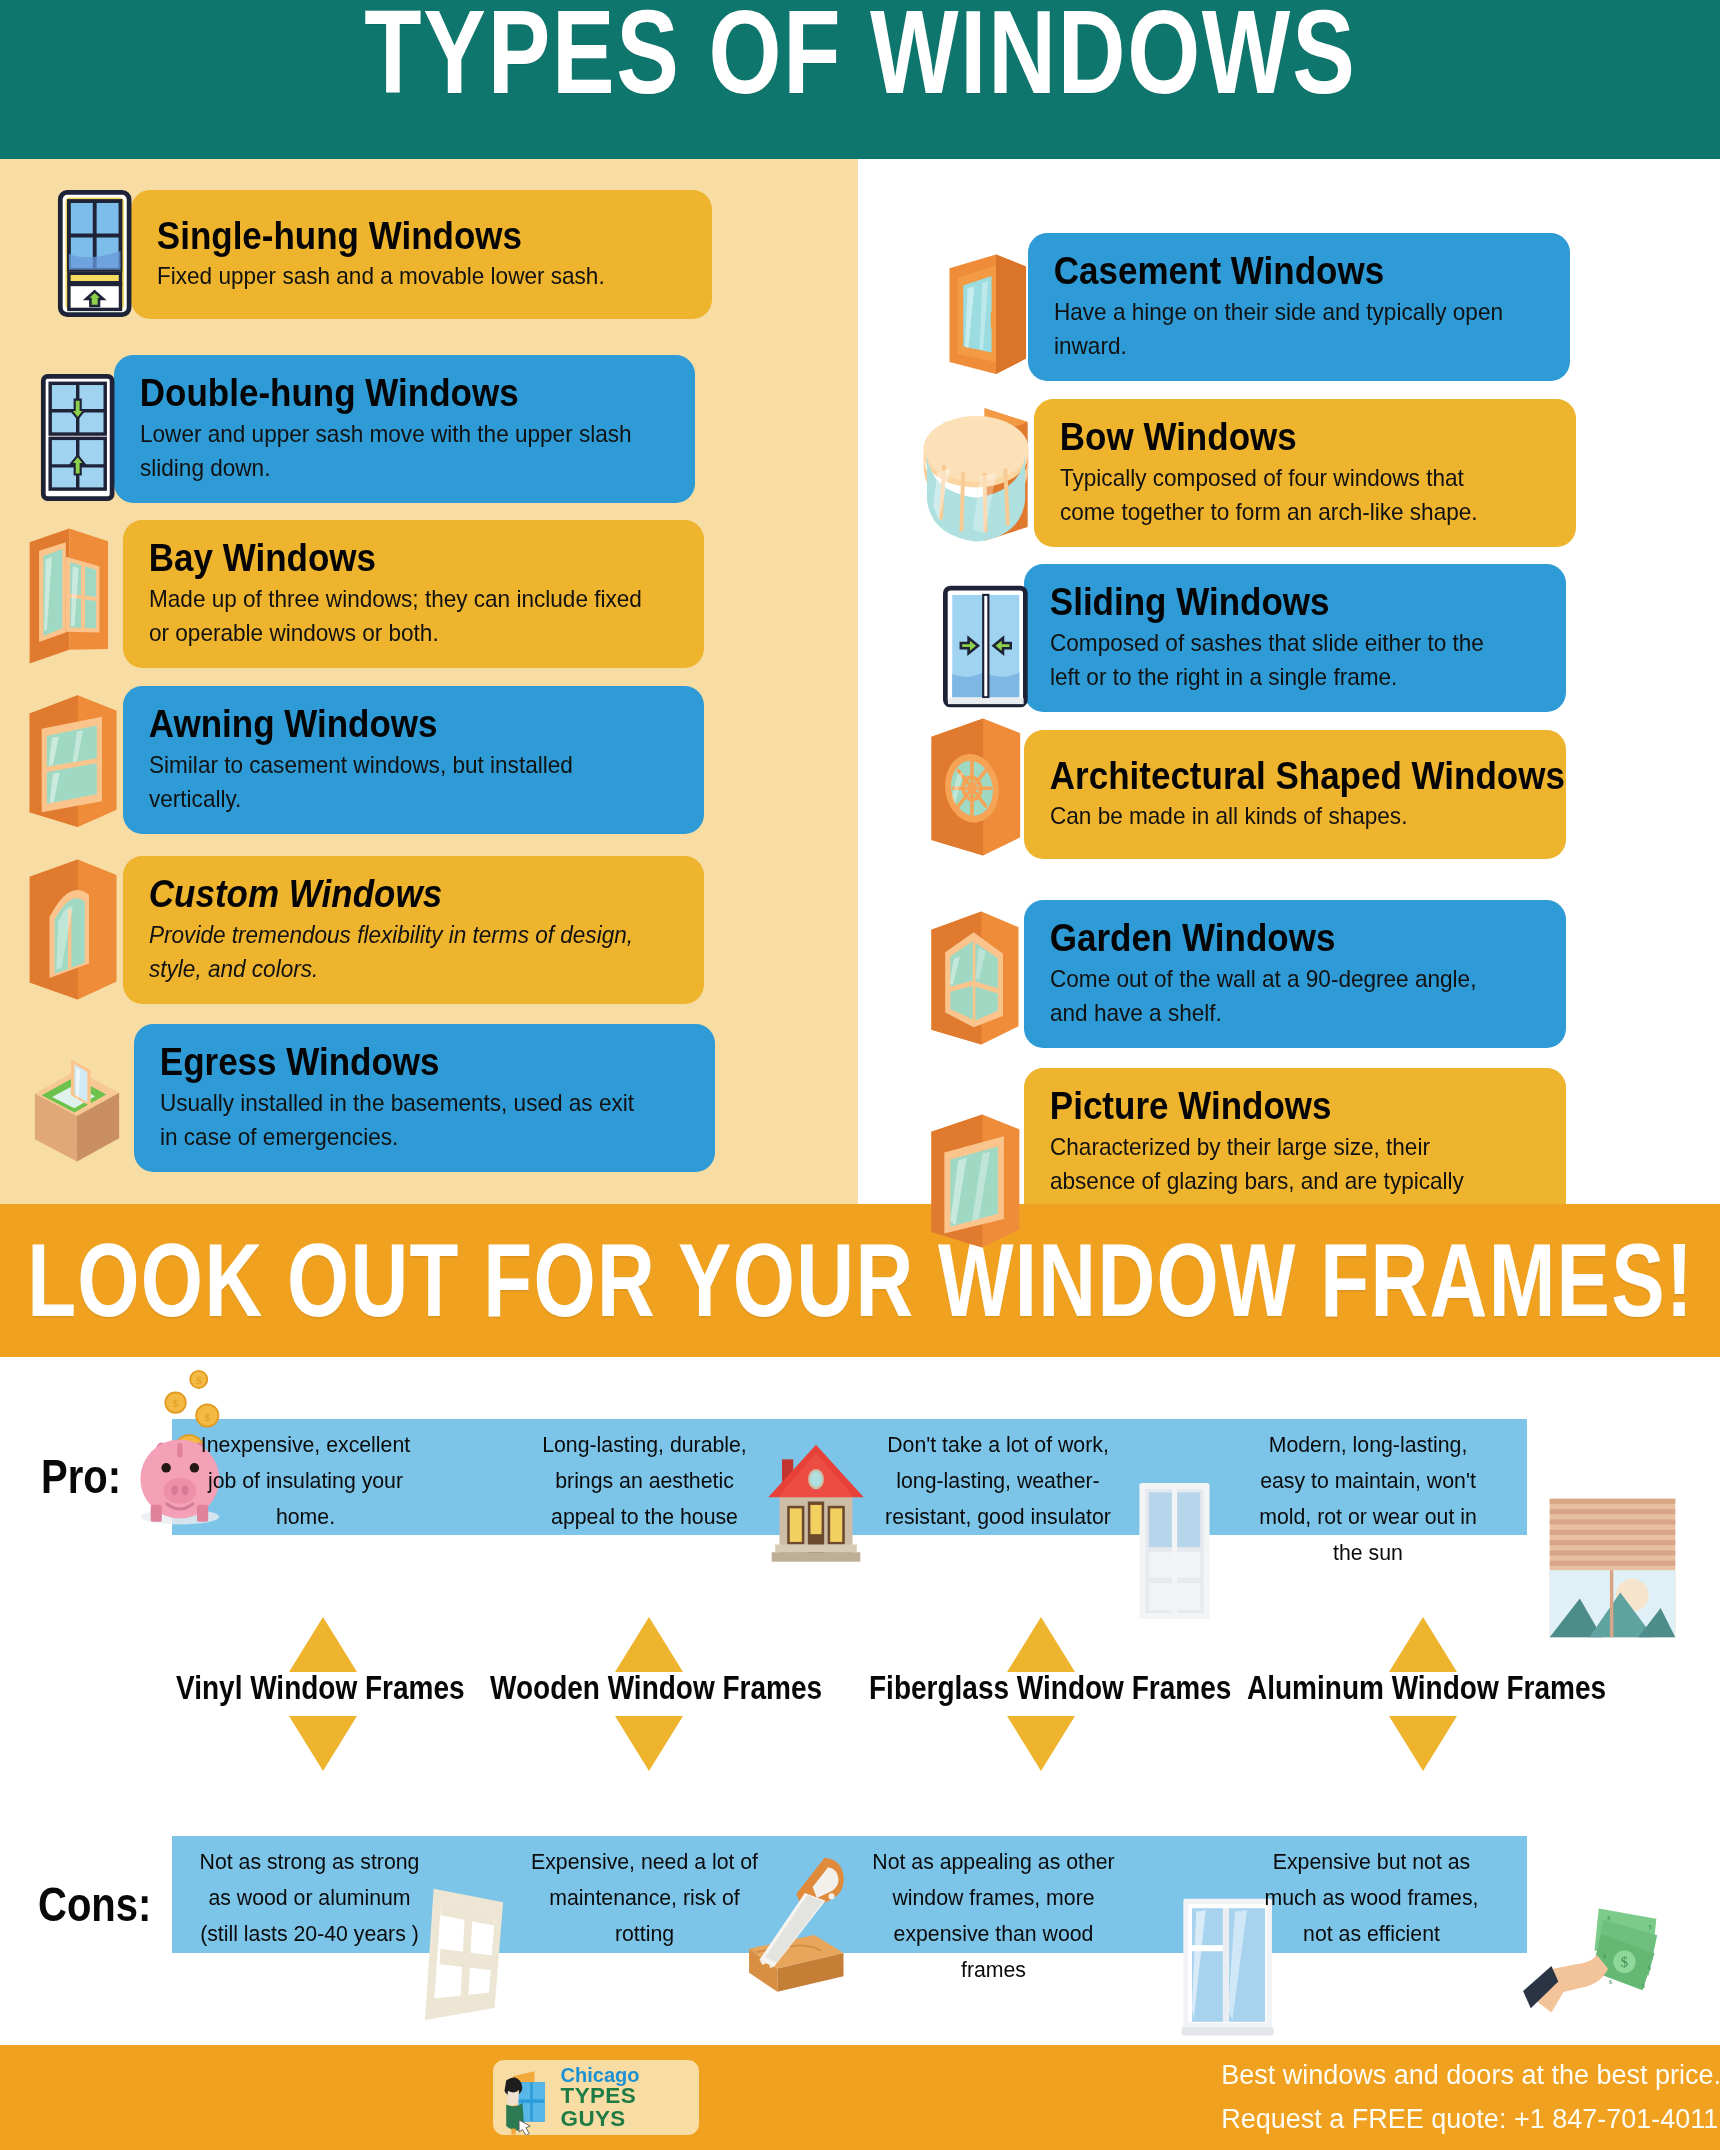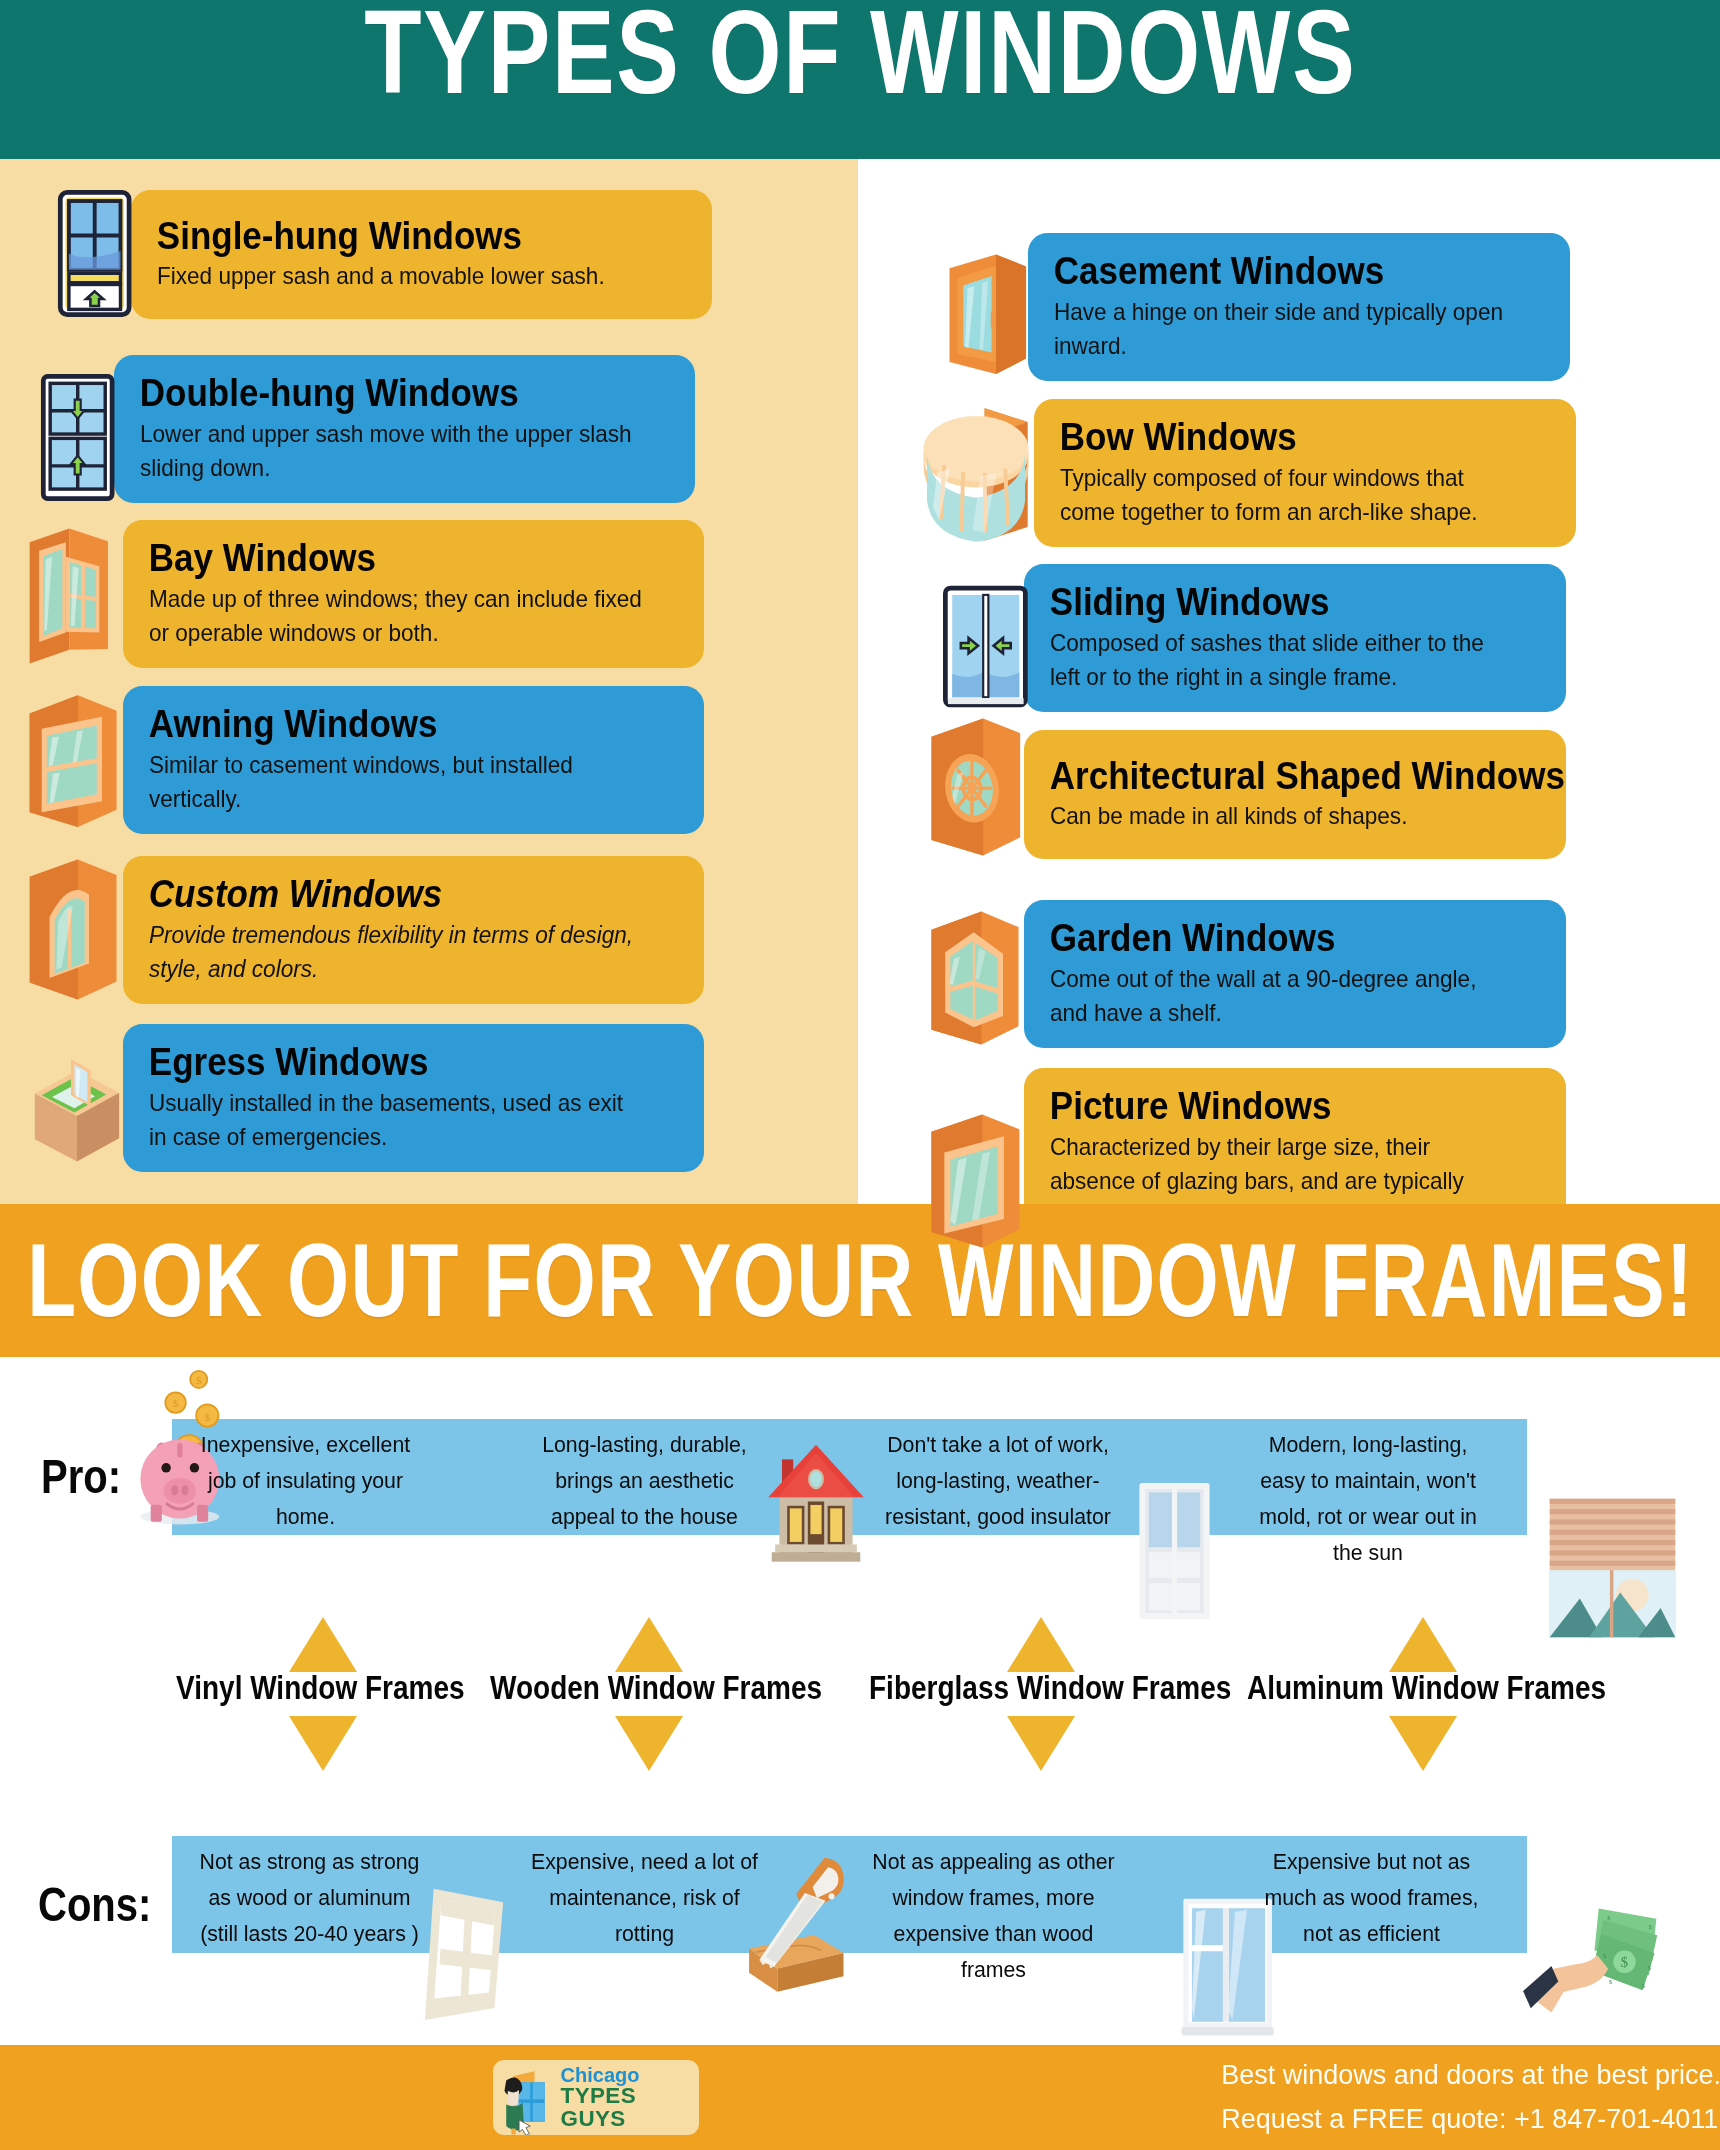--- a/index.html
+++ b/index.html
@@ -76,21 +76,21 @@
     transform:scaleX(.94);
     transform-origin:left top;
   }
 
   
   #r0{ left:56px; top:30px;  }
   #r1{ left:39px;  top:196px; }
   #r2{ left:26px;  top:361px; }
   #r3{ left:26px;  top:527px;}
   #r4{ left:26px;  top:697px;font-style:italic;}
-  #r5{ left:26px;  top:865px;}
+  #r5{ left:26px;  top:865px;gap:11px;}
   .left-card{ width:581px; min-height:129px; }
 
   
   #q0{ left:82px; top:30px;  }
   #q1{ left:62px; top:196px; }
   #q2{ left:82px; top:361px; }
   #q3{ left:69px; top:527px;}
   #q4{ left:69px; top:697px;}
   #q5{ left:69px; top:865px;}
   .right-card{ width:542px; min-height:129px;margin-top:44px; }

